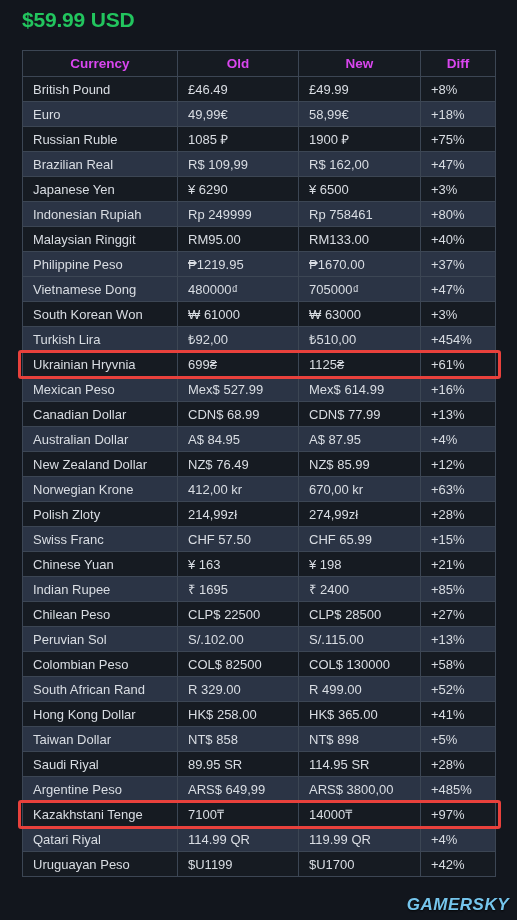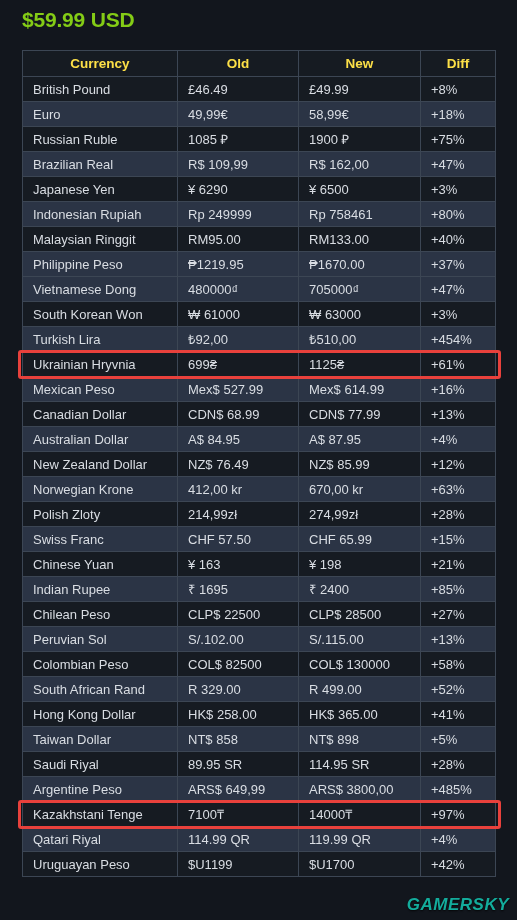--- a/index.html
+++ b/index.html
@@ -21,21 +21,21 @@
     background: #12161d;
   }
 
   
   #title {
     position: absolute;
     left: 22px;
     top: 8px;
     font-size: 21px;
     font-weight: bold;
-    color: #84cc16;
+    color: #22c55e;
     letter-spacing: -0.2px;
     white-space: nowrap;
   }
 
   
   #rate-table {
     position: absolute;
     left: 22px;
     top: 50px;
     width: 473px;
@@ -58,21 +58,21 @@
     text-align: left;
     white-space: nowrap;
     overflow: hidden;
     box-sizing: border-box;
     line-height: 23px;
   }
   #rate-table thead th {
     text-align: center;
     padding: 0;
     font-weight: bold;
-    color: #fde047;
+    color: #d946ef;
     background: #161b22;
     height: 26px;
     line-height: 24px;
     font-size: 13.5px;
   }
   tr.row-dark  td { background: #161b22; }
   tr.row-light td { background: #2b3445; }
 
   
   .hl-box {
@@ -86,21 +86,21 @@
   
   #watermark {
     position: absolute;
     right: 8px;
     bottom: 5px;
     font-family: "Liberation Sans", sans-serif;
     font-size: 17px;
     font-weight: bold;
     font-style: italic;
     letter-spacing: 0.5px;
-    color: #14b8a6;
+    color: #7dd3fc;
     opacity: 0.93;
     text-shadow: 0 1px 2px rgba(0,0,0,0.85);
     white-space: nowrap;
   }
 </style>
 </head>
 <body>
 
 <div id="page">
 

